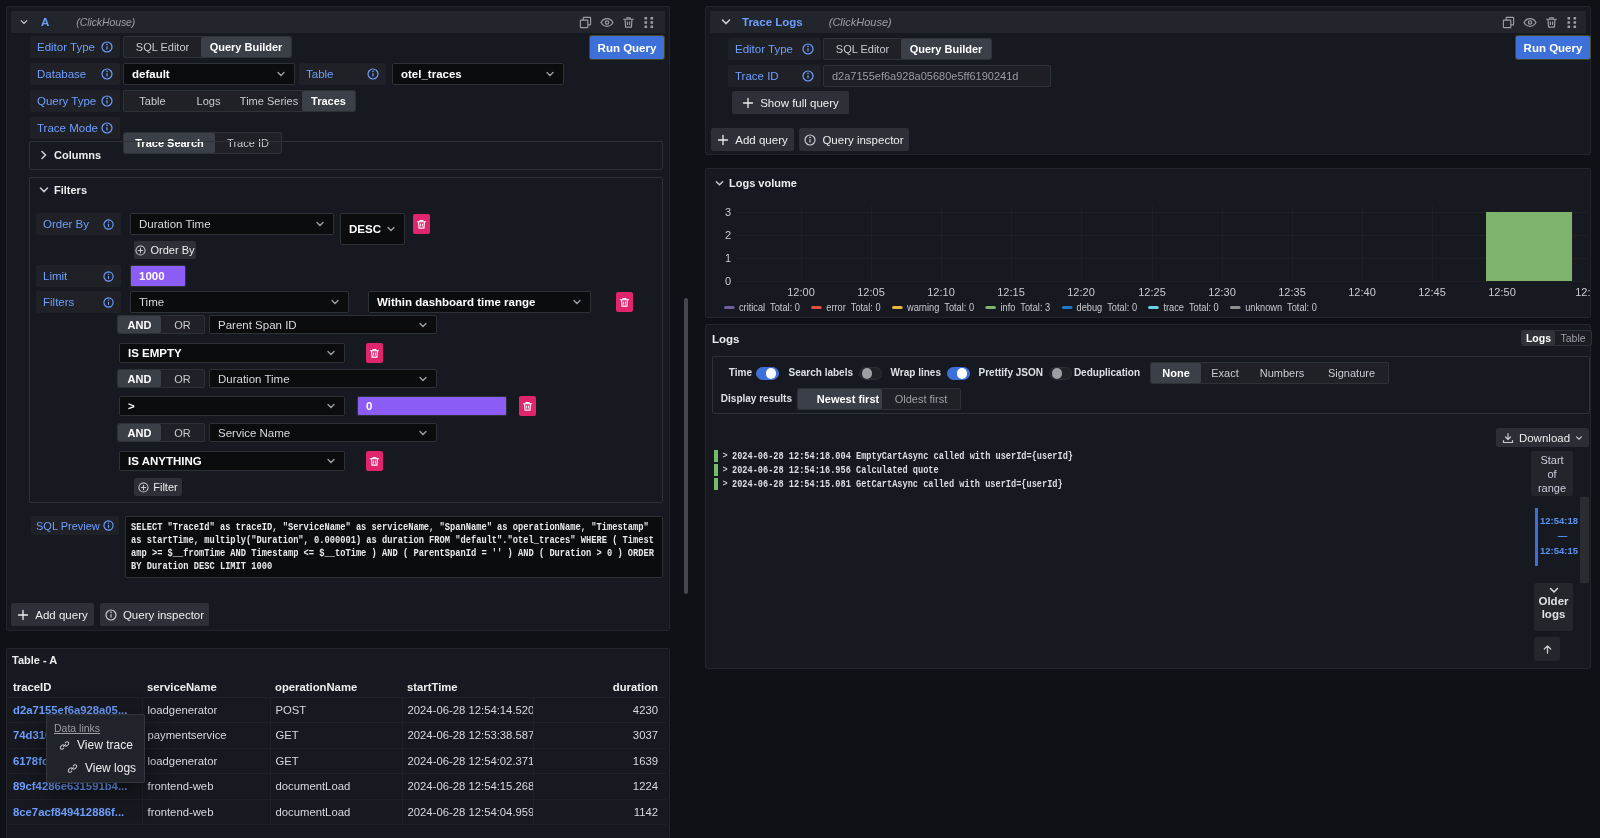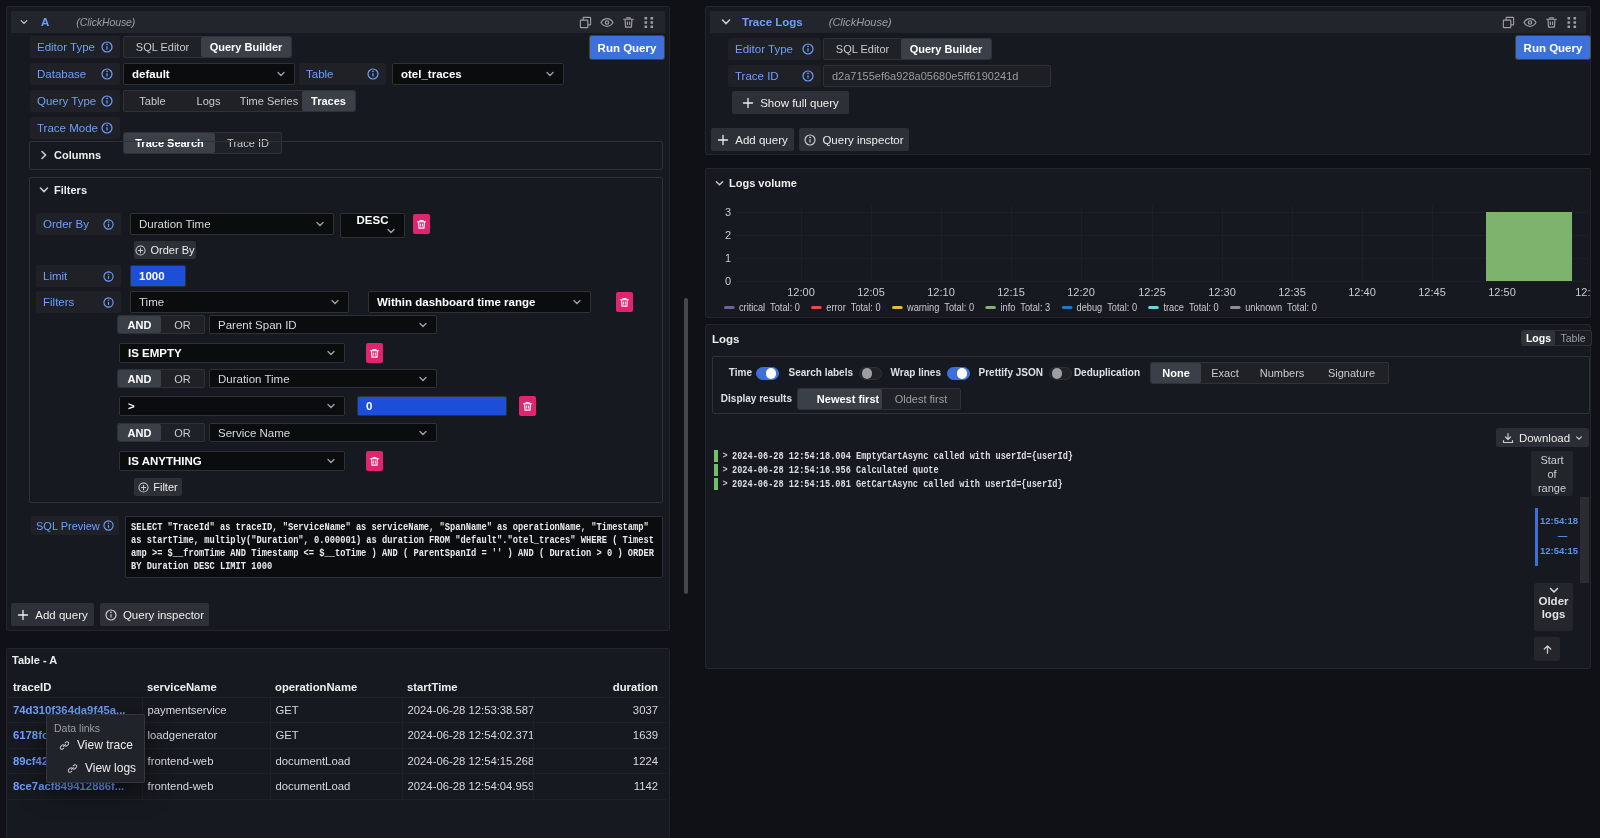--- a/index.html
+++ b/index.html
@@ -6,21 +6,21 @@
   html,body { width:1600px; height:838px; background:#101116; overflow:hidden;
     font-family:"Liberation Sans", sans-serif; }
   .abs { position:absolute; }
   .panel { position:absolute; background:#171920; border:1px solid #23252b; border-radius:2px; }
   .qhead { position:absolute; background:#22252b; display:flex; align-items:center; }
   .lbl { position:absolute; background:#1f2126; color:#6e9fff; font-size:11.5px; font-weight:500;
     display:flex; align-items:center; justify-content:space-between; padding:0 7px; border-radius:2px; }
   .sel { position:absolute; background:#0b0c0e; border:1px solid #2c3235; border-radius:2px;
     color:#d8d9df; font-size:11.5px; display:flex; align-items:center; padding:0 8px; }
   .sel .chev { margin-left:auto; }
-  .inp { position:absolute; background:#1d4ed8; border:1px solid #2c3235; border-radius:2px;
+  .inp { position:absolute; background:#8b5cf6; border:1px solid #2c3235; border-radius:2px;
     color:#fff; font-size:11.5px; font-weight:600; display:flex; align-items:center; padding:0 8px; }
   .seg { position:absolute; display:flex; background:#1f2126; border:1px solid #2c3235; border-radius:2px; overflow:hidden; }
   .seg div { display:flex; align-items:center; justify-content:center; color:#c9cad0; font-size:11px;
     padding:0 10px; white-space:nowrap; }
   .seg div.on { background:#3b3f48; color:#fff; font-weight:700; border-radius:2px; }
   .gbtn { position:absolute; background:#2d3036; border-radius:2px; color:#eceded; font-size:11.5px;
     font-weight:500; display:flex; align-items:center; justify-content:center; gap:6px; white-space:nowrap; }
   .tbtn { position:absolute; background:#e0246e; border-radius:2px; display:flex; align-items:center; justify-content:center; }
   .bluebtn { position:absolute; background:#3d71d9; border-radius:2px; color:#fff; font-weight:700;
     font-size:11.5px; display:flex; align-items:center; justify-content:center; }
@@ -162,21 +162,21 @@
 <div class="lbl" style="left:36px; top:213px; width:85px; height:22px; font-size:11.5px;">Order By <svg class="ic-info" width="11" height="11" viewBox="0 0 12 12">
       <circle cx="6" cy="6" r="5" fill="none" stroke="#6e9fff" stroke-width="1.2"></circle>
       <line x1="6" y1="5.2" x2="6" y2="8.6" stroke="#6e9fff" stroke-width="1.2"></line>
       <circle cx="6" cy="3.4" r="0.8" fill="#6e9fff"></circle>
     </svg></div>
 <div class="sel" style="left:130px; top:213px; width:204px; height:22px;">Duration Time<span class="chev">
       <svg width="10" height="10" viewBox="0 0 10 10">
         <path d="M2 3.5l3 3 3-3" stroke="#9d9fa5" stroke-width="1.4" fill="none" stroke-linecap="round"></path>
       </svg>
     </span></div>
-<div class="sel" style="left:340px; top:213px; width:65px; height:25px;flex-direction:column;">
+<div class="sel" style="left:340px; top:213px; width:65px; height:32px;">
     <b style="font-weight:700;color:#fff;">DESC</b>
     <span class="chev">
       <svg width="10" height="10" viewBox="0 0 10 10">
         <path d="M2 3.5l3 3 3-3" stroke="#9d9fa5" stroke-width="1.4" fill="none" stroke-linecap="round"></path>
       </svg>
     </span>
   </div>
 <div class="tbtn" style="left:413px; top:214px; width:17px; height:20px;">
     <svg class="ic-trash-w" width="11" height="11" viewBox="0 0 12 12">
       <path d="M1.5 3h9" stroke="#fff" stroke-width="1.2" stroke-linecap="round"></path>
@@ -532,20 +532,27 @@
     </colgroup>
   <tbody>
       <tr class="hd">
         <td>traceID</td>
         <td>serviceName</td>
         <td>operationName</td>
         <td>startTime</td>
         <td class="num" style="padding-right:8px;">duration</td>
       </tr>
   <tr>
+        <td class="lnk">d2a7155ef6a928a05...</td>
+        <td>loadgenerator</td>
+        <td>POST</td>
+        <td>2024-06-28 12:54:14.520</td>
+        <td class="num">4230</td>
+      </tr>
+  <tr>
         <td class="lnk">74d310f364da9f45a...</td>
         <td>paymentservice</td>
         <td>GET</td>
         <td>2024-06-28 12:53:38.587</td>
         <td class="num">3037</td>
       </tr>
   <tr>
         <td class="lnk">6178fce74b2582687...</td>
         <td>loadgenerator</td>
         <td>GET</td>
@@ -563,21 +570,21 @@
         <td class="lnk">8ce7acf849412886f...</td>
         <td>frontend-web</td>
         <td>documentLoad</td>
         <td>2024-06-28 12:54:04.959</td>
         <td class="num">1142</td>
       </tr>
 </tbody>
   </table>
 
 <div class="abs" style="left:46px; top:714px; width:99px; height:69px; background:#202329; border:1px solid #34363c; border-radius:2px; box-shadow:0 8px 24px rgba(0,0,0,.55); z-index:5;">
-  <div style="color:#9d9fa5; font-size:10.5px; margin:7px 0 2px 7px;">Data links</div>
+  <div style="color:#9d9fa5; font-size:10.5px; margin:7px 0 2px 7px;text-decoration:underline;">Data links</div>
   <div style="display:flex; align-items:center; gap:7px; color:#eceded; font-size:12px; font-weight:500; margin:4px 0 0 12px;"><svg class="ic-link" width="11" height="11" viewBox="0 0 12 12">
         <path d="M5 7l2-2" stroke="#c9cad0" stroke-width="1.1" stroke-linecap="round"></path>
         <path d="M6.8 3.2l1-1a1.8 1.8 0 012.5 2.5l-1.5 1.5a1.8 1.8 0 01-2.5 0" stroke="#c9cad0" stroke-width="1.1" fill="none" stroke-linecap="round"></path>
         <path d="M5.2 8.8l-1 1a1.8 1.8 0 01-2.5-2.5l1.5-1.5a1.8 1.8 0 012.5 0" stroke="#c9cad0" stroke-width="1.1" fill="none" stroke-linecap="round"></path>
       </svg>View trace</div>
   <div style="display:flex; align-items:center; gap:7px; color:#eceded; font-size:12px; font-weight:500; margin:9px 0 0 12px;justify-content:center;"><svg class="ic-link" width="11" height="11" viewBox="0 0 12 12">
         <path d="M5 7l2-2" stroke="#c9cad0" stroke-width="1.1" stroke-linecap="round"></path>
         <path d="M6.8 3.2l1-1a1.8 1.8 0 012.5 2.5l-1.5 1.5a1.8 1.8 0 01-2.5 0" stroke="#c9cad0" stroke-width="1.1" fill="none" stroke-linecap="round"></path>
         <path d="M5.2 8.8l-1 1a1.8 1.8 0 01-2.5-2.5l1.5-1.5a1.8 1.8 0 012.5 0" stroke="#c9cad0" stroke-width="1.1" fill="none" stroke-linecap="round"></path>
       </svg>View logs</div>

